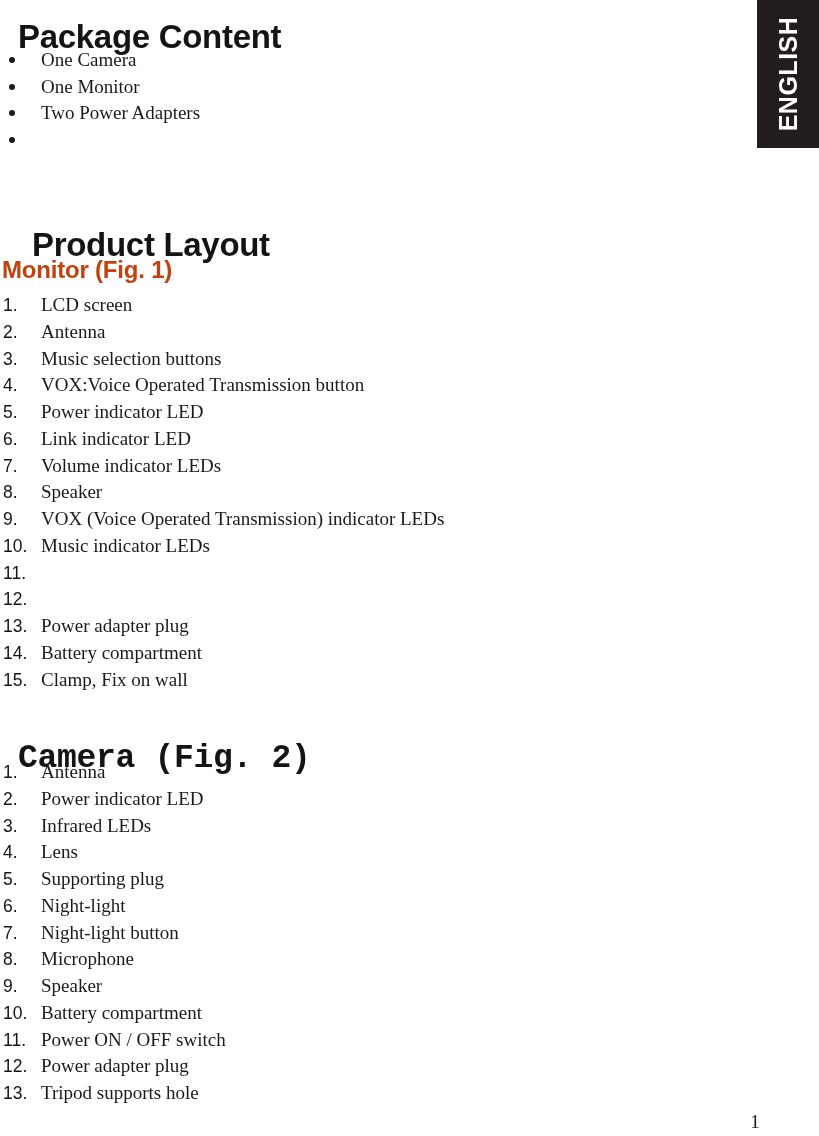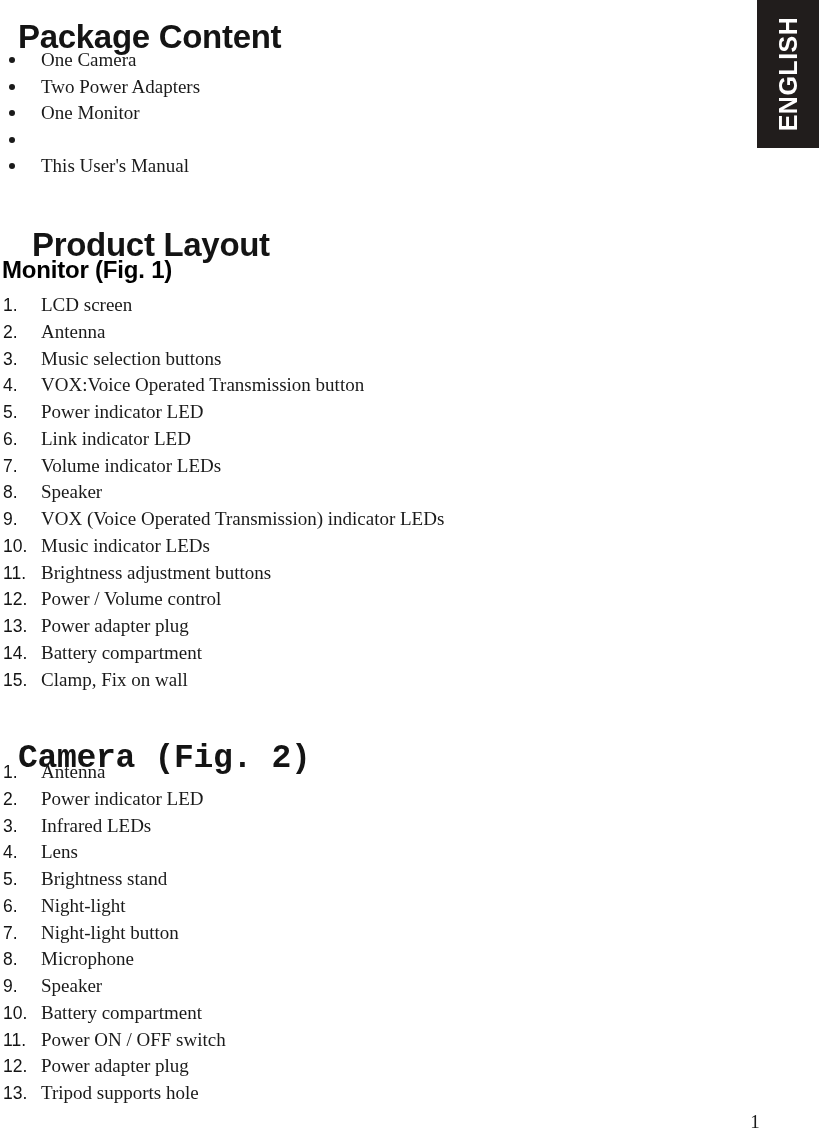--- a/index.html
+++ b/index.html
@@ -64,21 +64,21 @@
     color: #141414;
     margin: 16px;
     padding: 0;
     letter-spacing: -0.3px;
   }
   h2.subtitle {
     font-family: "Liberation Sans", "DejaVu Sans", sans-serif;
     font-weight: bold;
     font-size: 24px;
     line-height: 1;
-    color: #000000;
+    color: #c2410c;
     margin: 0;
     padding: 0;
     letter-spacing: -0.2px;
   }
 
   
   #pkg-title      { position: absolute; left: 2px;  top: 4px; }
   #pkg-list       { position: absolute; left: 0;    top: 47px; width: 757px; }
   #layout-title   { position: absolute; left: 16px;  top: 212px; }
   #monitor-sub    { position: absolute; left: 2px;  top: 258px; }
@@ -156,65 +156,61 @@
 
     <h1 class="title" id="pkg-title">Package Content</h1>
 
     <ul class="bullets" id="pkg-list">
       <li>
         <span class="bullet-dot"></span>
         <span class="item-text">One Camera</span>
       </li>
       <li>
         <span class="bullet-dot"></span>
+        <span class="item-text">One Monitor</span>
+      </li>
+      <li>
+        <span class="bullet-dot"></span>
         <span class="item-text">Two Power Adapters</span>
       </li>
       <li>
         <span class="bullet-dot"></span>
-        <span class="item-text">One Monitor</span>
-      </li>
-      <li>
-        <span class="bullet-dot"></span>
-      </li>
-      <li>
-        <span class="bullet-dot"></span>
-        <span class="item-text">This User's Manual</span>
       </li>
     </ul>
 
     <h1 class="title" id="layout-title">Product Layout</h1>
 
     <h2 class="subtitle" id="monitor-sub">Monitor (Fig. 1)</h2>
 
     <ol class="numbered" id="monitor-list">
       <li><span class="num">1.</span><span class="item-text">LCD screen</span></li>
       <li><span class="num">2.</span><span class="item-text">Antenna</span></li>
       <li><span class="num">3.</span><span class="item-text">Music selection buttons</span></li>
       <li><span class="num">4.</span><span class="item-text">VOX:Voice Operated Transmission button</span></li>
       <li><span class="num">5.</span><span class="item-text">Power indicator LED</span></li>
       <li><span class="num">6.</span><span class="item-text">Link indicator LED</span></li>
       <li><span class="num">7.</span><span class="item-text">Volume indicator LEDs</span></li>
       <li><span class="num">8.</span><span class="item-text">Speaker</span></li>
       <li><span class="num">9.</span><span class="item-text">VOX (Voice Operated Transmission) indicator LEDs</span></li>
       <li><span class="num">10.</span><span class="item-text">Music indicator LEDs</span></li>
-      <li><span class="num">11.</span><span class="item-text">Brightness adjustment buttons</span></li>
-      <li><span class="num">12.</span><span class="item-text">Power / Volume control</span></li>
+      <li><span class="num">11.</span></li>
+      <li><span class="num">12.</span></li>
       <li><span class="num">13.</span><span class="item-text">Power adapter plug</span></li>
       <li><span class="num">14.</span><span class="item-text">Battery compartment</span></li>
       <li><span class="num">15.</span><span class="item-text">Clamp, Fix on wall</span></li>
     </ol>
 
     <h1 class="title" id="camera-sub">Camera (Fig. 2)</h1>
 
     <ol class="numbered" id="camera-list">
       <li><span class="num">1.</span><span class="item-text">Antenna</span></li>
       <li><span class="num">2.</span><span class="item-text">Power indicator LED</span></li>
       <li><span class="num">3.</span><span class="item-text">Infrared LEDs</span></li>
       <li><span class="num">4.</span><span class="item-text">Lens</span></li>
-      <li><span class="num">5.</span><span class="item-text">Brightness stand</span></li>
+      <li><span class="num">5.</span><span class="item-text">Supporting plug</span></li>
       <li><span class="num">6.</span><span class="item-text">Night-light</span></li>
       <li><span class="num">7.</span><span class="item-text">Night-light button</span></li>
       <li><span class="num">8.</span><span class="item-text">Microphone</span></li>
       <li><span class="num">9.</span><span class="item-text">Speaker</span></li>
       <li><span class="num">10.</span><span class="item-text">Battery compartment</span></li>
       <li><span class="num">11.</span><span class="item-text">Power ON / OFF switch</span></li>
       <li><span class="num">12.</span><span class="item-text">Power adapter plug</span></li>
       <li><span class="num">13.</span><span class="item-text">Tripod supports hole</span></li>
     </ol>
 

